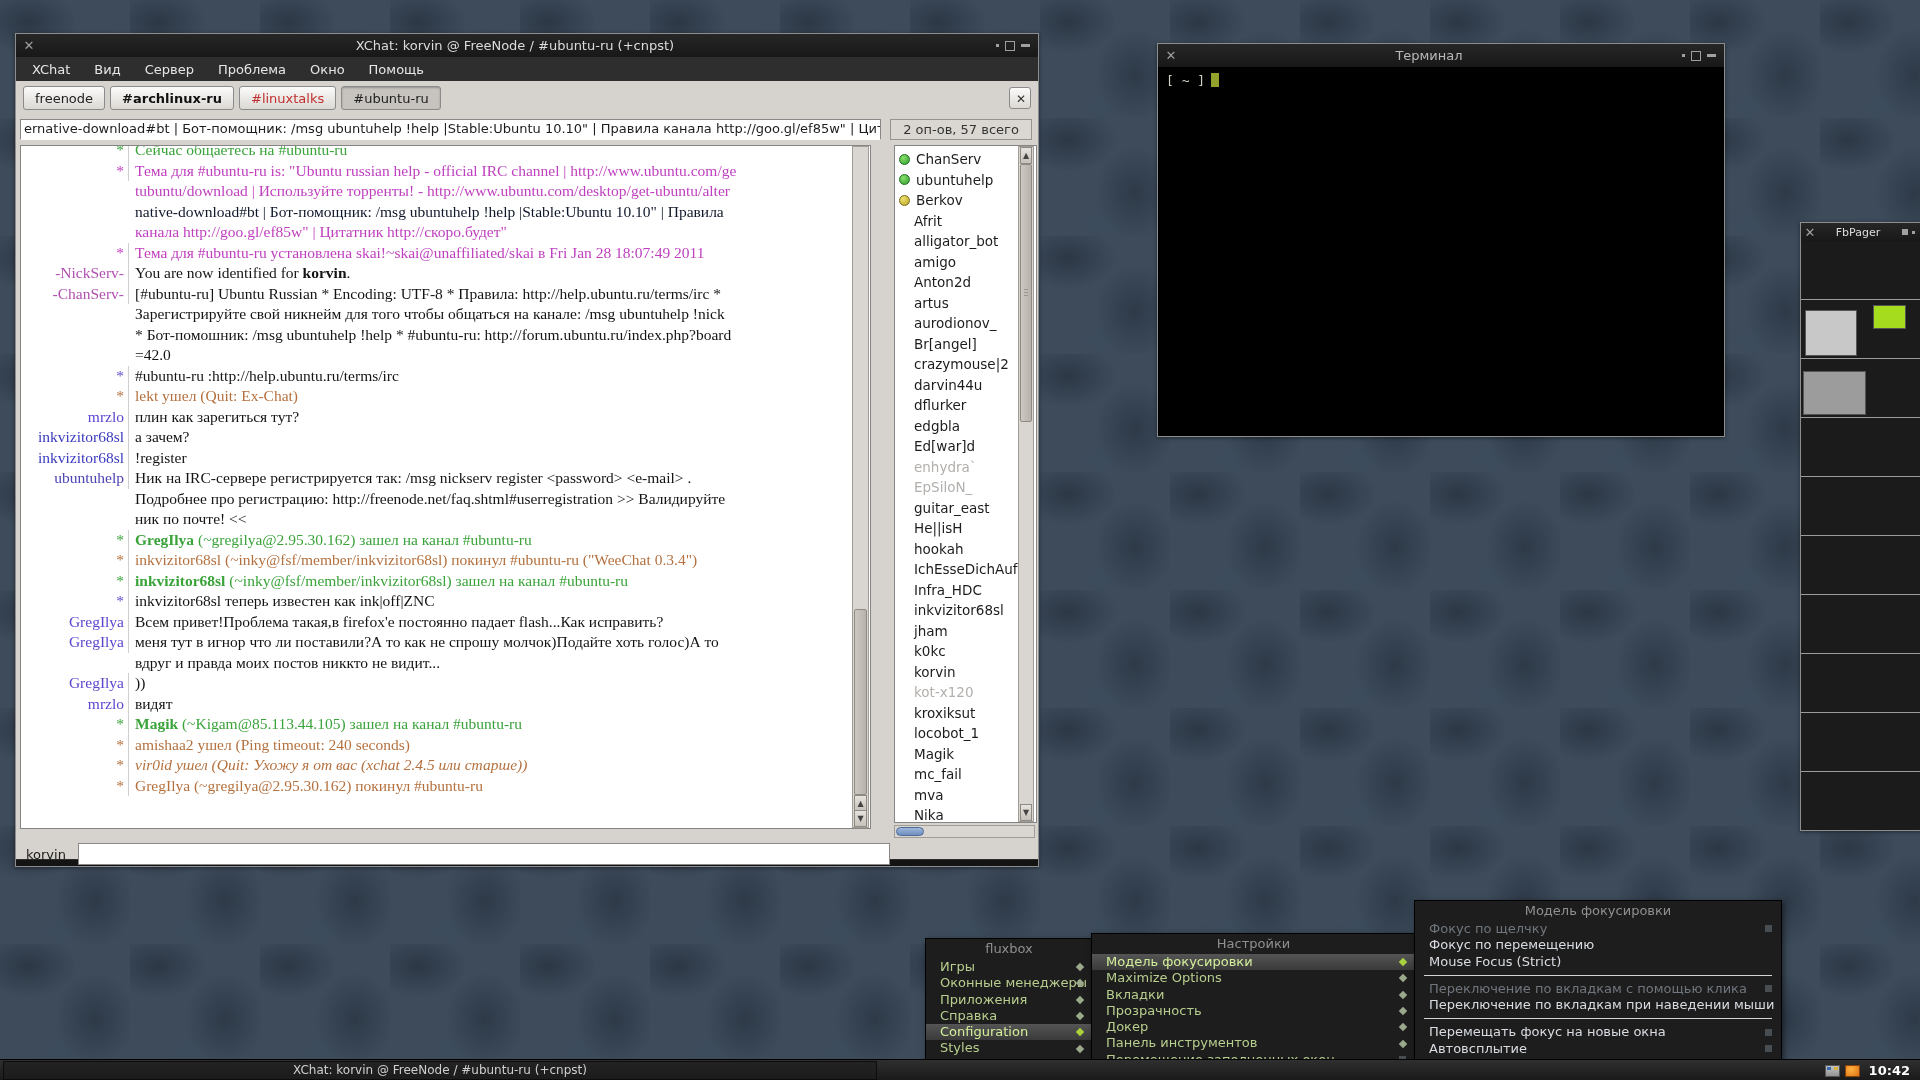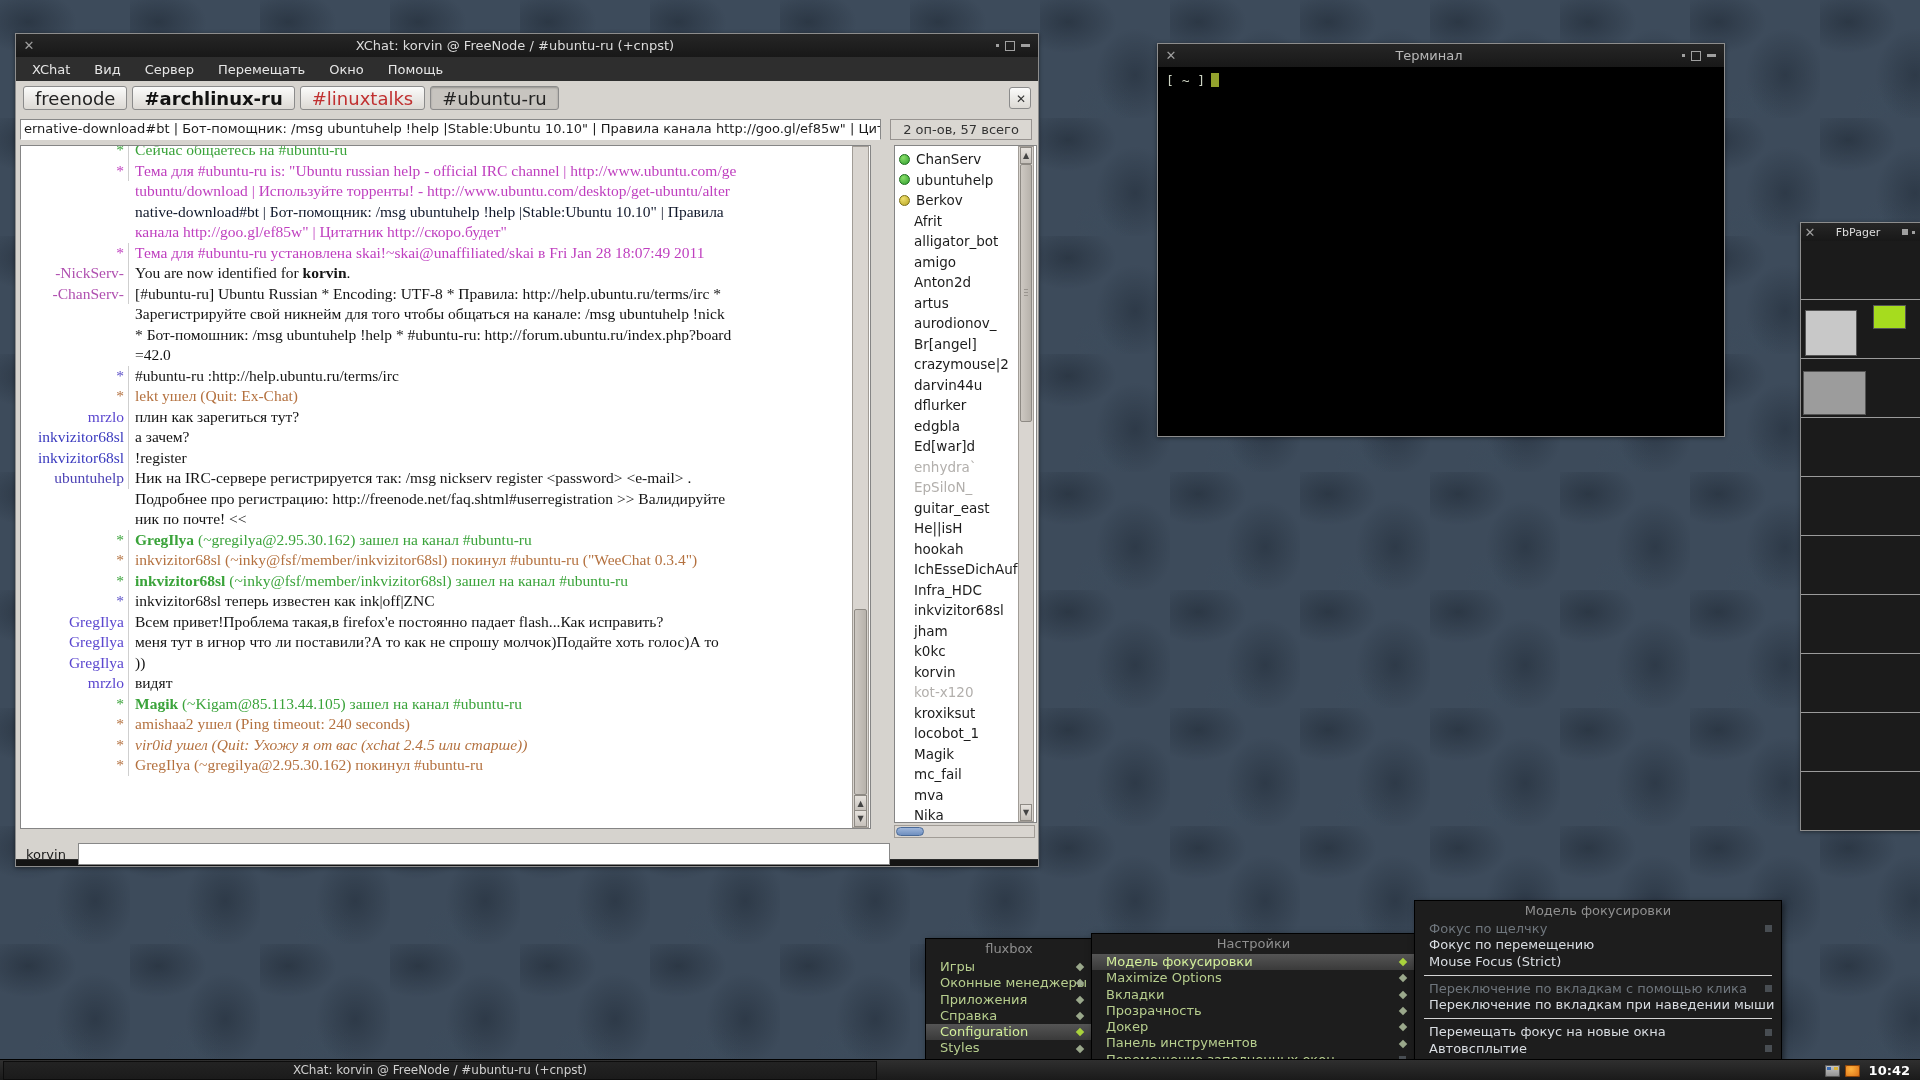--- a/index.html
+++ b/index.html
@@ -19,21 +19,21 @@
   .ic-sq{width:8px;height:8px;border:1px solid #a0a0a0;}
   .ic-dash{width:9px;height:3px;background:#a0a0a0;}
   .handle{height:6px;background:#141414;border-top:1px solid #2c2c2c;}
 
   
   .xchat{left:15px;top:33px;width:1022px;height:832px;background:#d6d3ce;display:flex;flex-direction:column;}
   .menubar{height:24px;background:#2e2e2e;display:flex;align-items:center;gap:24px;padding:0 16px;
     color:#e6e6e6;font-size:13px;}
   .menubar span{cursor:default;}
   .tabbar{height:30px;display:flex;align-items:center;gap:5px;padding:2px 7px;}
-  .tab{height:24px;padding:0 11px;font-size:18px;font-family:"DejaVu Sans",sans-serif;
+  .tab{height:24px;padding:0 11px;font-size:13px;font-family:"DejaVu Sans",sans-serif;
     background:linear-gradient(#fbfbfa,#dcd9d4);border:1px solid #8b8b8b;border-radius:3px;color:#222;}
   .tab.activity{font-weight:bold;color:#111;}
   .tab.hilight{color:#c03030;}
   .tab.active{background:#c7c4bf;box-shadow:inset 0 1px 2px rgba(0,0,0,.25);}
   .tabclose{margin-left:auto;width:22px;height:22px;background:linear-gradient(#fbfbfa,#dcd9d4);
     border:1px solid #8b8b8b;border-radius:3px;font-size:12px;color:#333;line-height:20px;text-align:center;}
   .topicrow{height:27px;display:flex;align-items:center;padding:1px 4px;gap:9px;}
   .topic{width:861px;height:21px;background:#fff;border:1px solid #888;border-bottom-color:#fff;
     font-size:13px;color:#1d1d1d;padding:1px 3px;white-space:nowrap;overflow:hidden;box-sizing:border-box;}
   .ucount{width:142px;height:21px;background:#dad7d2;border:1px solid #979390;font-size:13px;
@@ -122,21 +122,21 @@
       <span class="ticons">
         <span class="ic-dot"></span>
         <span class="ic-sq"></span>
         <span class="ic-dash"></span>
       </span>
     </div>
     <div class="menubar">
         <span>XChat</span>
         <span>Вид</span>
         <span>Сервер</span>
-        <span>Перемещать</span>
+        <span>Проблема</span>
         <span>Окно</span>
         <span>Помощь</span>
       </div>
     <div class="tabbar">
       <span style="display:flex;gap:5px;">
           <button class="tab normal">freenode</button>
           <button class="tab activity">#archlinux-ru</button>
           <button class="tab hilight">#linuxtalks</button>
           <button class="tab active">#ubuntu-ru</button>
         </span>
@@ -167,20 +167,21 @@
             <div class="cl"><span class="cn" style="color: rgb(59, 59, 191);">inkvizitor68sl</span><span class="ct" style="color: rgb(20, 20, 20);"><span>!register</span></span></div>
             <div class="cl"><span class="cn" style="color: rgb(77, 67, 181);">ubuntuhelp</span><span class="ct" style="color: rgb(20, 20, 20);"><span>Ник на IRC-сервере регистрируется так: /msg nickserv register &lt;password&gt; &lt;e-mail&gt; .</span></span></div>
             <div class="cl"><span class="cn"></span><span class="ct" style="color: rgb(20, 20, 20);"><span>Подробнее про регистрацию: http://freenode.net/faq.shtml#userregistration &gt;&gt; Валидируйте</span></span></div>
             <div class="cl"><span class="cn"></span><span class="ct" style="color: rgb(20, 20, 20);"><span>ник по почте! &lt;&lt;</span></span></div>
             <div class="cl"><span class="cn" style="color: rgb(58, 163, 58);">*</span><span class="ct" style="color: rgb(58, 163, 58);"><span style="font-weight: bold;">GregIlya</span><span> (~gregilya@2.95.30.162) зашел на канал #ubuntu-ru</span></span></div>
             <div class="cl"><span class="cn" style="color: rgb(180, 113, 63);">*</span><span class="ct" style="color: rgb(180, 113, 63);"><span>inkvizitor68sl (~inky@fsf/member/inkvizitor68sl) покинул #ubuntu-ru ("WeeChat 0.3.4")</span></span></div>
             <div class="cl"><span class="cn" style="color: rgb(58, 163, 58);">*</span><span class="ct" style="color: rgb(58, 163, 58);"><span style="font-weight: bold;">inkvizitor68sl</span><span> (~inky@fsf/member/inkvizitor68sl) зашел на канал #ubuntu-ru</span></span></div>
             <div class="cl"><span class="cn" style="color: rgb(90, 79, 200);">*</span><span class="ct" style="color: rgb(20, 20, 20);"><span>inkvizitor68sl теперь известен как ink|off|ZNC</span></span></div>
             <div class="cl"><span class="cn" style="color: rgb(90, 70, 207);">GregIlya</span><span class="ct" style="color: rgb(20, 20, 20);"><span>Всем привет!Проблема такая,в firefox'е постоянно падает flash...Как исправить?</span></span></div>
             <div class="cl"><span class="cn" style="color: rgb(90, 70, 207);">GregIlya</span><span class="ct" style="color: rgb(20, 20, 20);"><span>меня тут в игнор что ли поставили?А то как не спрошу молчок)Подайте хоть голос)А то</span></span></div>
+            <div class="cl"><span class="cn"></span><span class="ct" style="color: rgb(20, 20, 20);"><span>вдруг и правда моих постов никкто не видит...</span></span></div>
             <div class="cl"><span class="cn" style="color: rgb(90, 70, 207);">GregIlya</span><span class="ct" style="color: rgb(20, 20, 20);"><span>))</span></span></div>
             <div class="cl"><span class="cn" style="color: rgb(90, 70, 207);">mrzlo</span><span class="ct" style="color: rgb(20, 20, 20);"><span>видят</span></span></div>
             <div class="cl"><span class="cn" style="color: rgb(58, 163, 58);">*</span><span class="ct" style="color: rgb(58, 163, 58);"><span style="font-weight: bold;">Magik</span><span> (~Kigam@85.113.44.105) зашел на канал #ubuntu-ru</span></span></div>
             <div class="cl"><span class="cn" style="color: rgb(180, 113, 63);">*</span><span class="ct" style="color: rgb(180, 113, 63);"><span>amishaa2 ушел (Ping timeout: 240 seconds)</span></span></div>
             <div class="cl"><span class="cn" style="color: rgb(180, 113, 63);">*</span><span class="ct" style="color: rgb(180, 113, 63); font-style: italic;"><span>vir0id ушел (Quit: Ухожу я от вас (xchat 2.4.5 или старше))</span></span></div>
             <div class="cl"><span class="cn" style="color: rgb(180, 113, 63);">*</span><span class="ct" style="color: rgb(180, 113, 63);"><span>GregIlya (~gregilya@2.95.30.162) покинул #ubuntu-ru</span></span></div>
           </div>
         <div class="vscroll" style="left:831px;top:0;bottom:0;">
           <div class="vthumb" style="top:68%;bottom:32px;"></div>
           <div class="sarrow" style="bottom:15px;">▲</div>

